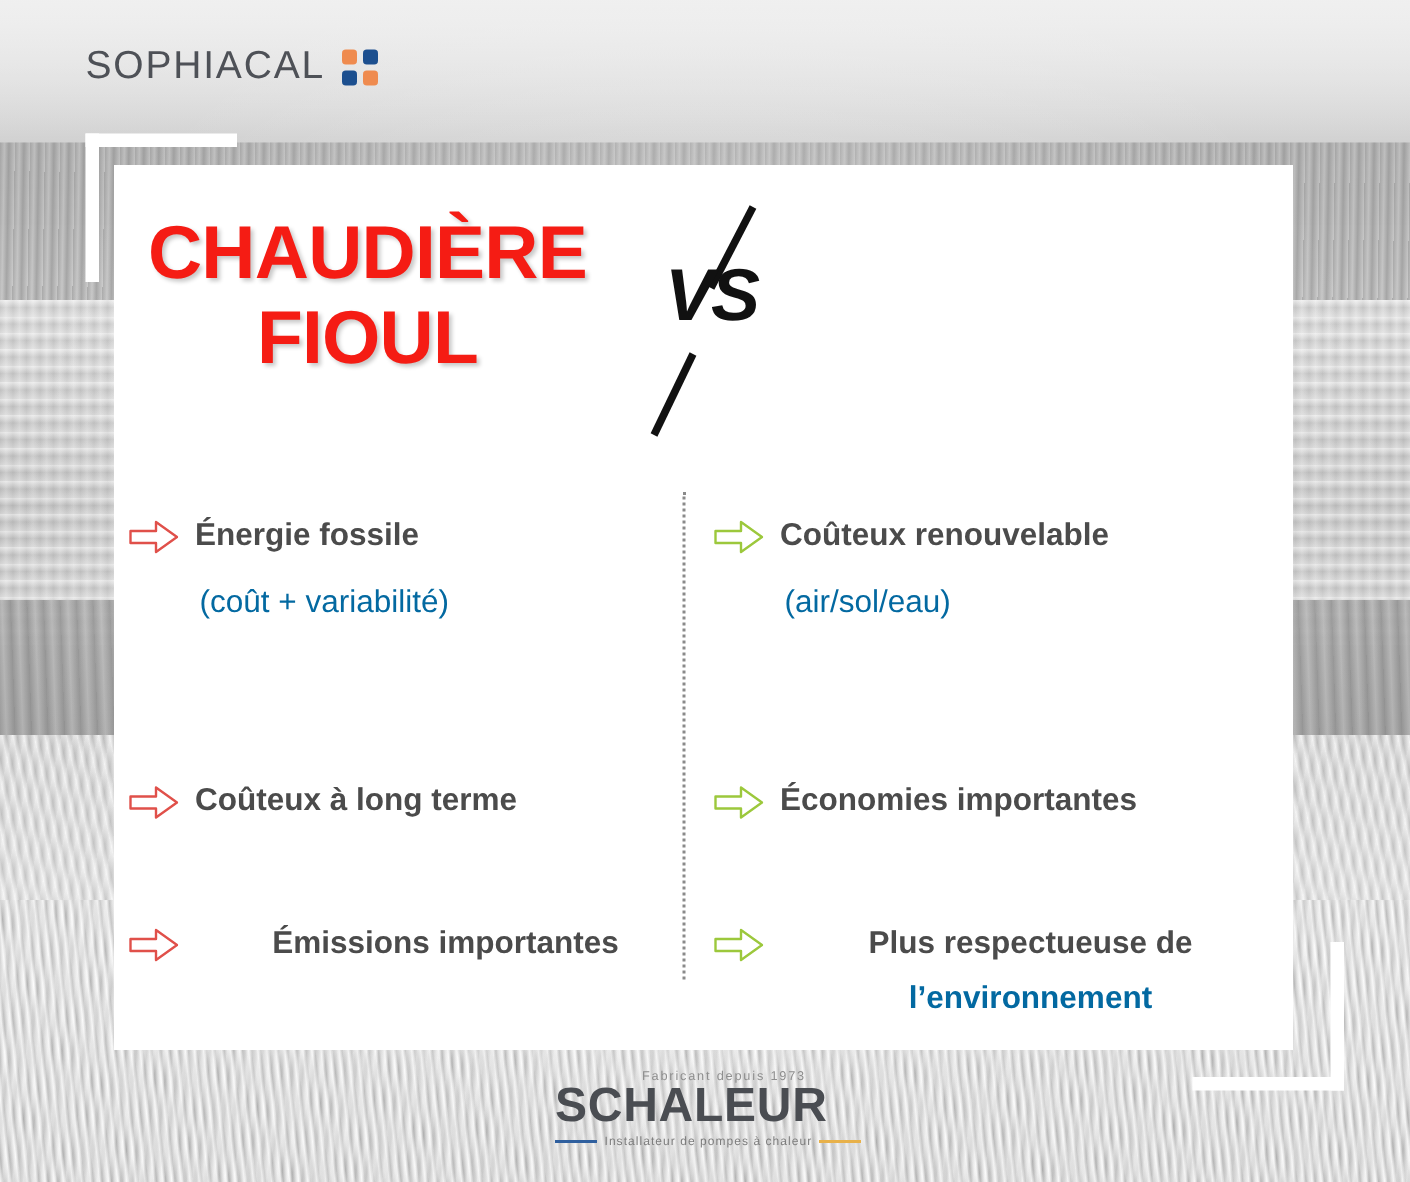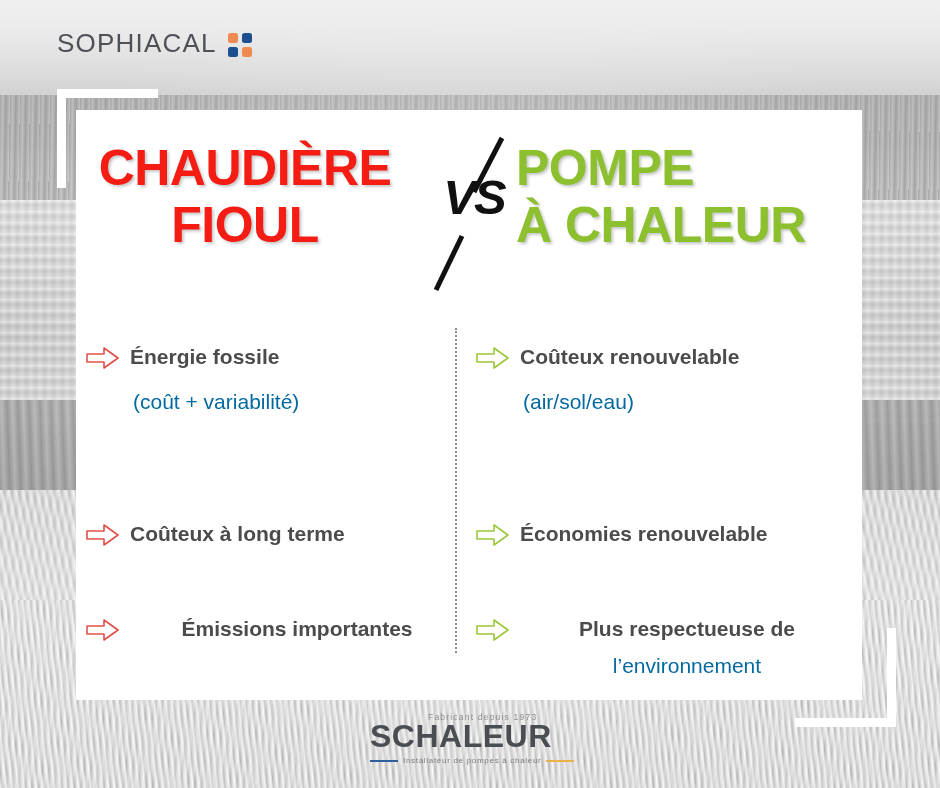--- a/index.html
+++ b/index.html
@@ -123,21 +123,21 @@
   .btext{flex:1 1 auto;}
   .blead{
     font-size:21px;font-weight:700;color:#4b4b4b;line-height:27px;
     font-family:"Liberation Sans", sans-serif;
   }
   .bsub{
     font-size:21px;font-weight:400;color:#0369a1;line-height:27px;
     margin-top:18px;margin-left:3px;
     font-family:"Liberation Sans", sans-serif;
   }
-  .bsub-bold{font-weight:400;margin-top:10px;margin-left:0;}
+  .bsub-bold{font-weight:700;margin-top:10px;margin-left:0;}
 
   
   #footer-logo{
     position:absolute;left:370px;top:712px;width:200px;height:62px;
   }
   #footer-logo .tagtop{
     position:absolute;left:58px;top:0;font-size:8.5px;color:#8e8e8e;
     letter-spacing:1.2px;font-family:"Liberation Sans", sans-serif;
   }
   #footer-logo .bigname{
@@ -195,24 +195,20 @@
     </div>
 
     <div id="vs">
       <svg class="slash" viewBox="0 0 92 165">
         <line x1="74" y1="6" x2="46" y2="60" stroke="#111111" stroke-width="5"></line>
         <line x1="34" y1="104" x2="8" y2="158" stroke="#111111" stroke-width="5"></line>
       </svg>
       <div class="vs-text">VS</div>
     </div>
 
-    <div class="side side-right">
-      <div class="t-line t-green">POMPE</div>
-      <div class="t-line t-green">À CHALEUR</div>
-    </div>
 
   </div>
 
   <div id="cols">
 
     <div class="divider"></div>
 
     <div class="col col-left">
 
       <div class="bullet b1">
@@ -255,21 +251,21 @@
           <div class="blead">Coûteux renouvelable</div>
           <div class="bsub">(air/sol/eau)</div>
         </div>
       </div>
 
       <div class="bullet b2">
         <svg class="arrow" viewBox="0 0 33 24">
           <path d="M1 8 H18 V2 L32 12 L18 22 V16 H1 Z" fill="none" stroke="#9cc83c" stroke-width="1.6" stroke-linejoin="round"></path>
         </svg>
         <div class="btext">
-          <div class="blead">Économies renouvelable</div>
+          <div class="blead">Économies importantes</div>
         </div>
       </div>
 
       <div class="bullet b3">
         <svg class="arrow" viewBox="0 0 33 24">
           <path d="M1 8 H18 V2 L32 12 L18 22 V16 H1 Z" fill="none" stroke="#9cc83c" stroke-width="1.6" stroke-linejoin="round"></path>
         </svg>
         <div class="btext">
           <div class="blead">Plus respectueuse de</div>
           <div class="bsub bsub-bold">l’environnement</div>

